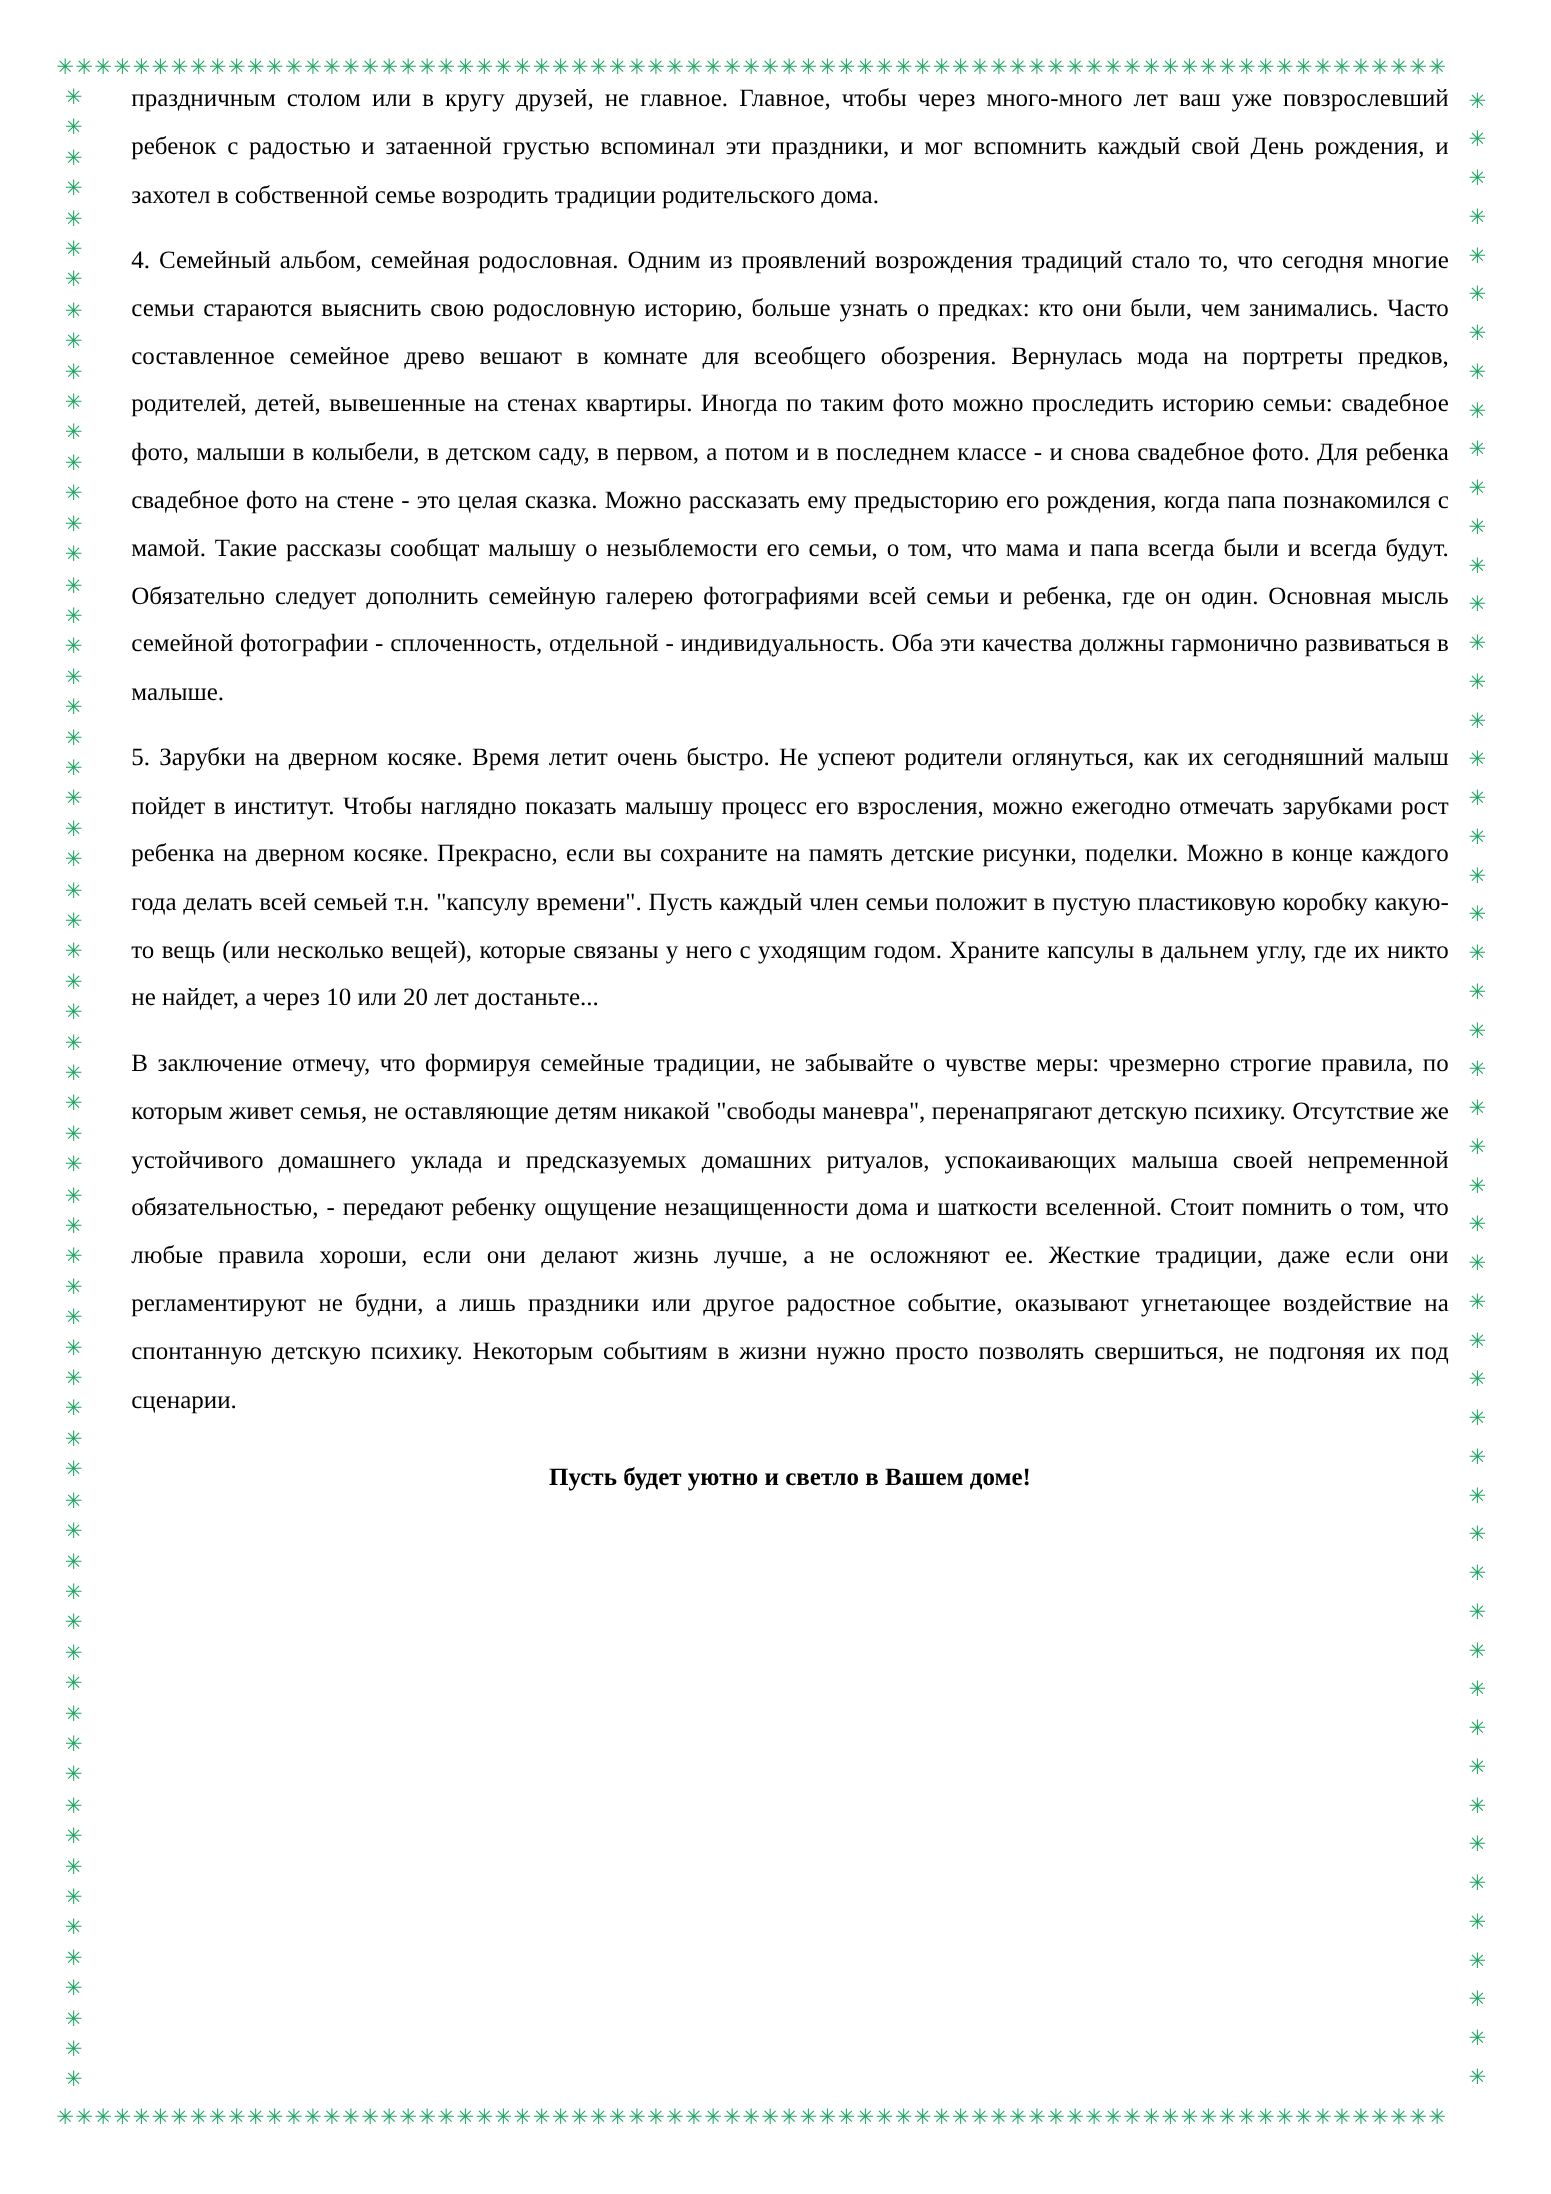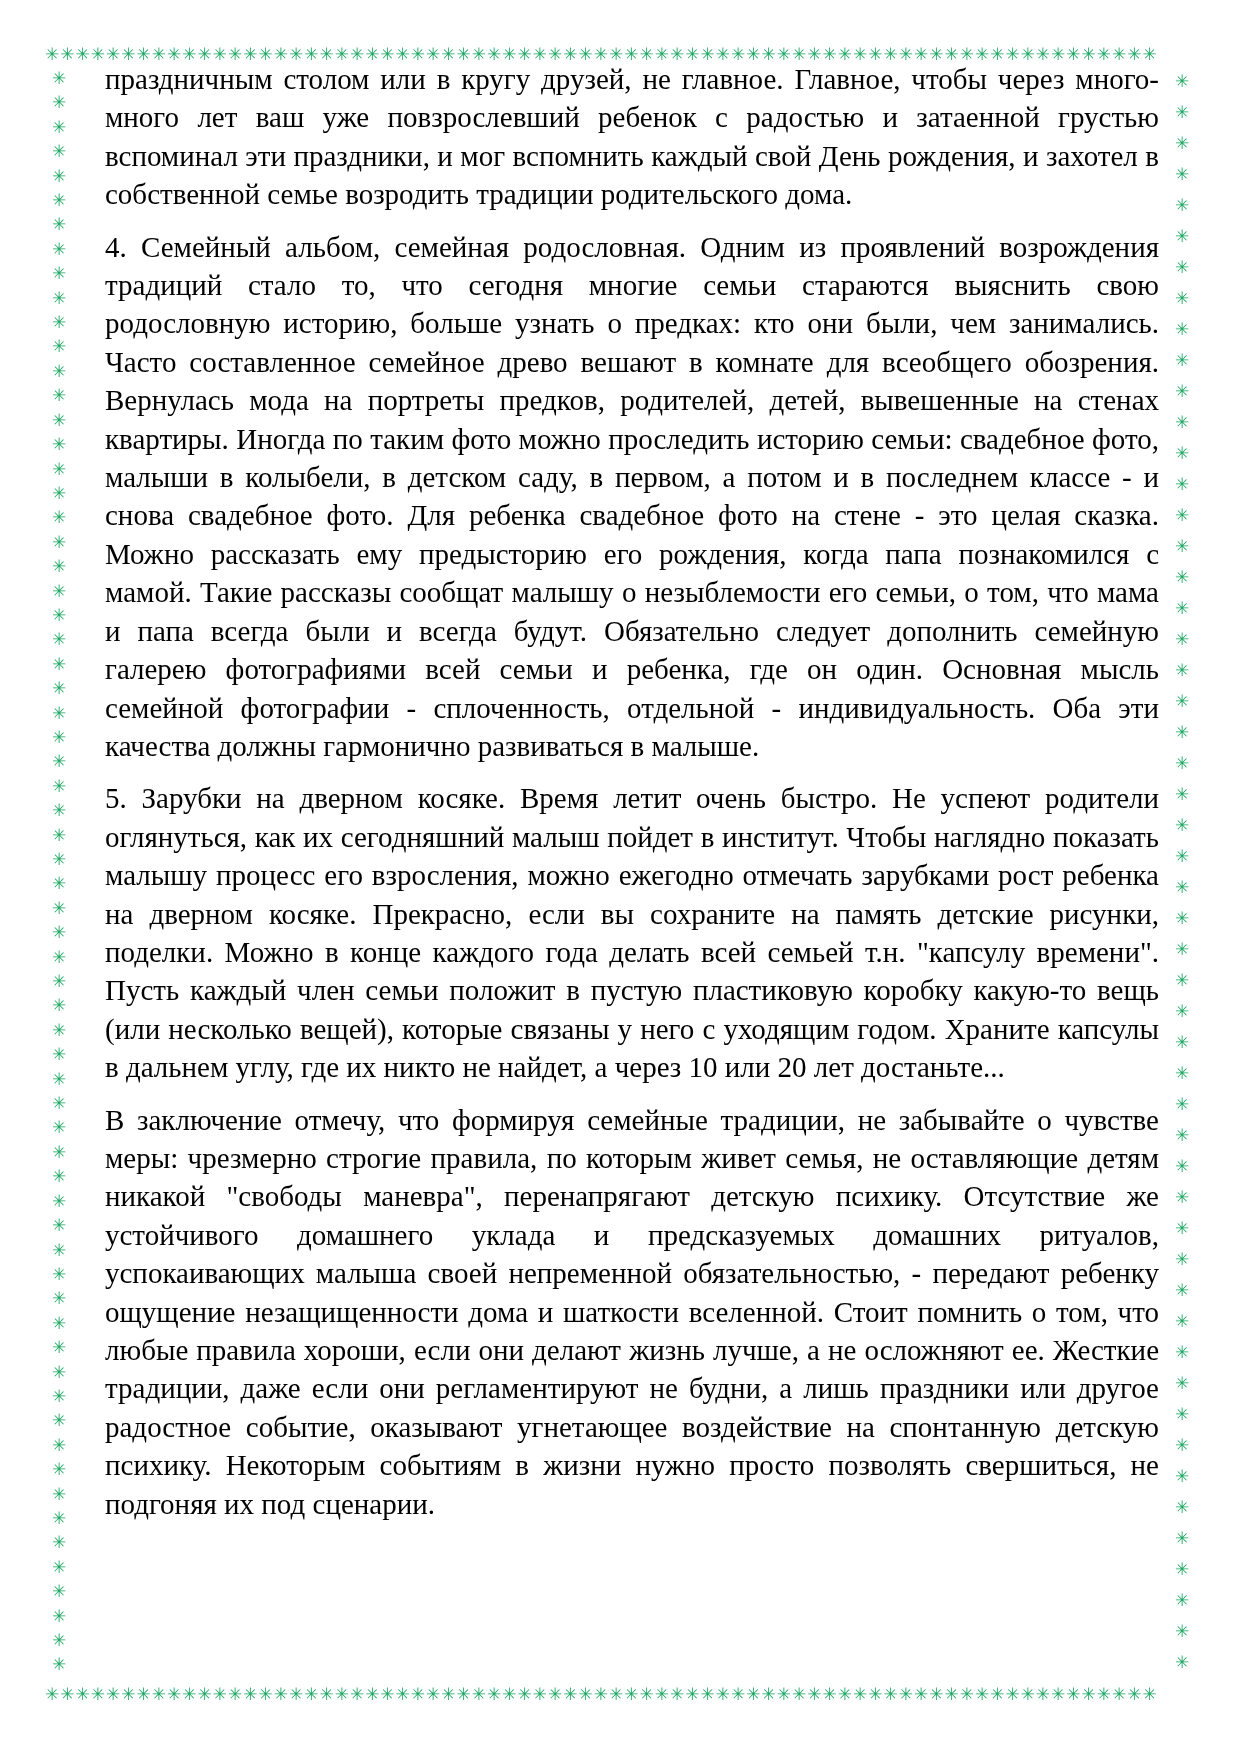--- a/index.html
+++ b/index.html
@@ -42,21 +42,21 @@
     overflow: hidden;
     text-align: center;
   }
   .border.v.left { left: 46px; line-height: 24.4px; }
   .border.v.right { left: 1169px; line-height: 31px; }
   .content {
     position: absolute;
     left: 105px;
     top: 60px;
     width: 1054px;
-    font-size: 29px;
+    font-size: 20px;
     line-height: 38.4px;
     text-align: justify;
   }
   .content p {
     margin: 0 0 14px 0;
     padding: 0;
   }
   .content p.closing {
     margin-top: 24px;
     text-align: center;
@@ -192,15 +192,16 @@
 
   <div class="content" style="color: rgb(0, 0, 0);">
     <p><span>праздничным столом или в кругу друзей, не главное. Главное, чтобы через много-много лет ваш уже повзрослевший ребенок с радостью и затаенной грустью вспоминал эти праздники, и мог вспомнить каждый свой День рождения, и захотел в собственной семье возродить традиции родительского дома.</span></p>
 
     <p><b>4. Семейный альбом, семейная родословная</b><span>. Одним из проявлений возрождения традиций стало то, что сегодня многие семьи стараются выяснить свою родословную историю, больше узнать о предках: кто они были, чем занимались. Часто составленное семейное древо вешают в комнате для всеобщего обозрения. Вернулась мода на портреты предков, родителей, детей, вывешенные на стенах квартиры. Иногда по таким фото можно проследить историю семьи: свадебное фото, малыши в колыбели, в детском саду, в первом, а потом и в последнем классе - и снова свадебное фото. Для ребенка свадебное фото на стене - это целая сказка. Можно рассказать ему предысторию его рождения, когда папа познакомился с мамой. Такие рассказы сообщат малышу о незыблемости его семьи, о том, что мама и папа всегда были и всегда будут. Обязательно следует дополнить семейную галерею фотографиями всей семьи и ребенка, где он один. Основная мысль семейной фотографии - сплоченность, отдельной - индивидуальность. Оба эти качества должны гармонично развиваться в малыше.</span></p>
 
     <p><span>5. </span><b>Зарубки на дверном косяке.</b><span> Время летит очень быстро. Не успеют родители оглянуться, как их сегодняшний малыш пойдет в институт. Чтобы наглядно показать малышу процесс его взросления, можно ежегодно отмечать зарубками рост ребенка на дверном косяке. Прекрасно, если вы сохраните на память детские рисунки, поделки. Можно в конце каждого года делать всей семьей т.н. "капсулу времени". Пусть каждый член семьи положит в пустую пластиковую коробку какую-то вещь (или несколько вещей), которые связаны у него с уходящим годом. Храните капсулы в дальнем углу, где их никто не найдет, а через 10 или 20 лет достаньте...</span></p>
 
     <p><span>В заключение отмечу, что формируя семейные традиции, не забывайте о чувстве меры: чрезмерно строгие правила, по которым живет семья, не оставляющие детям никакой "свободы маневра", перенапрягают детскую психику. Отсутствие же устойчивого домашнего уклада и предсказуемых домашних ритуалов, успокаивающих малыша своей непременной обязательностью, - передают ребенку ощущение незащищенности дома и шаткости вселенной. Стоит помнить о том, что </span><b>любые правила хороши, если они делают жизнь лучше, а не осложняют ее.</b><span> Жесткие традиции, даже если они регламентируют не будни, а лишь праздники или другое радостное событие, оказывают угнетающее воздействие на спонтанную детскую психику. Некоторым событиям в жизни нужно просто позволять свершиться, не подгоняя их под сценарии.</span></p>
 
+    <p class="closing">Пусть будет уютно и светло в Вашем доме!</p>
   </div>
 
 </div>
 
 </body></html>

